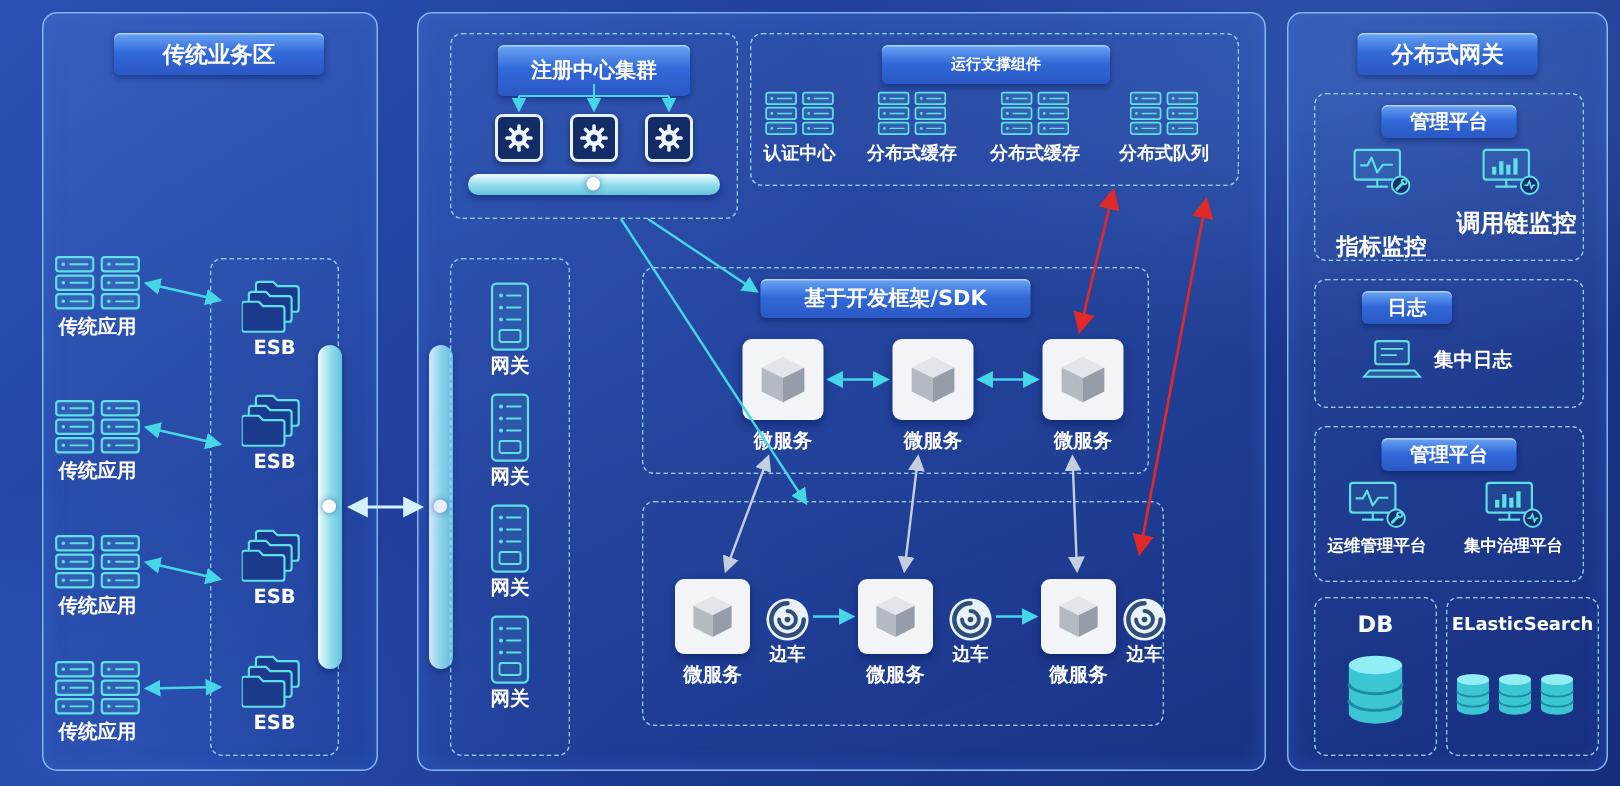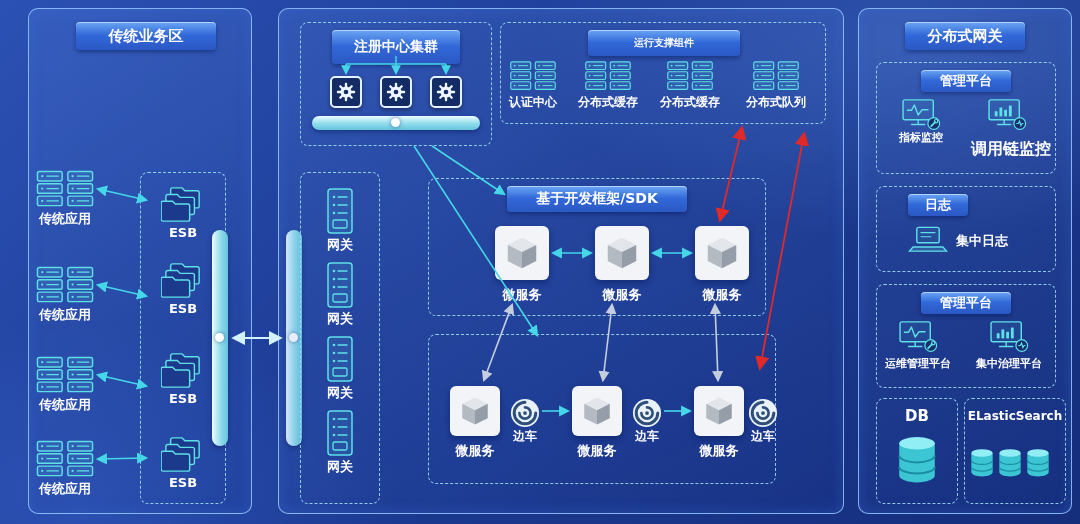--- a/index.html
+++ b/index.html
@@ -288,21 +288,21 @@
   <div class="lbl" style="left:745px;top:430px;width:36px;font-size:12px">边车</div>
 
   <div class="panel" style="left:858px;top:8px;width:214px;height:506px"></div>
   <div class="pill" style="left:905px;top:22px;width:120px;height:28px;font-size:15px">分布式网关</div>
 
   <div class="dashed" style="left:876px;top:62px;width:180px;height:112px"></div>
   <div class="pill" style="left:921px;top:70px;width:90px;height:22px;font-size:13px">管理平台</div>
   <svg class="icon" style="left:901px;top:98px" width="40" height="34">
       <use href="#sym-monitor-pulse"></use>
     </svg>
-  <div class="lbl" style="left:890px;top:132px;width:62px;font-size:11px">指标监控</div>
+  <div class="lbl" style="left:890px;top:156px;width:62px;font-size:15px">指标监控</div>
   <svg class="icon" style="left:987px;top:98px" width="40" height="34">
       <use href="#sym-monitor-chart"></use>
     </svg>
   <div class="lbl" style="left:971px;top:140px;width:72px;font-size:16px">调用链监控</div>
 
   <div class="dashed" style="left:876px;top:186px;width:180px;height:86px"></div>
   <div class="pill" style="left:908px;top:194px;width:60px;height:22px;font-size:13px">日志</div>
   <svg class="icon" style="left:908px;top:226px" width="40" height="28">
       <use href="#sym-laptop"></use>
     </svg>

